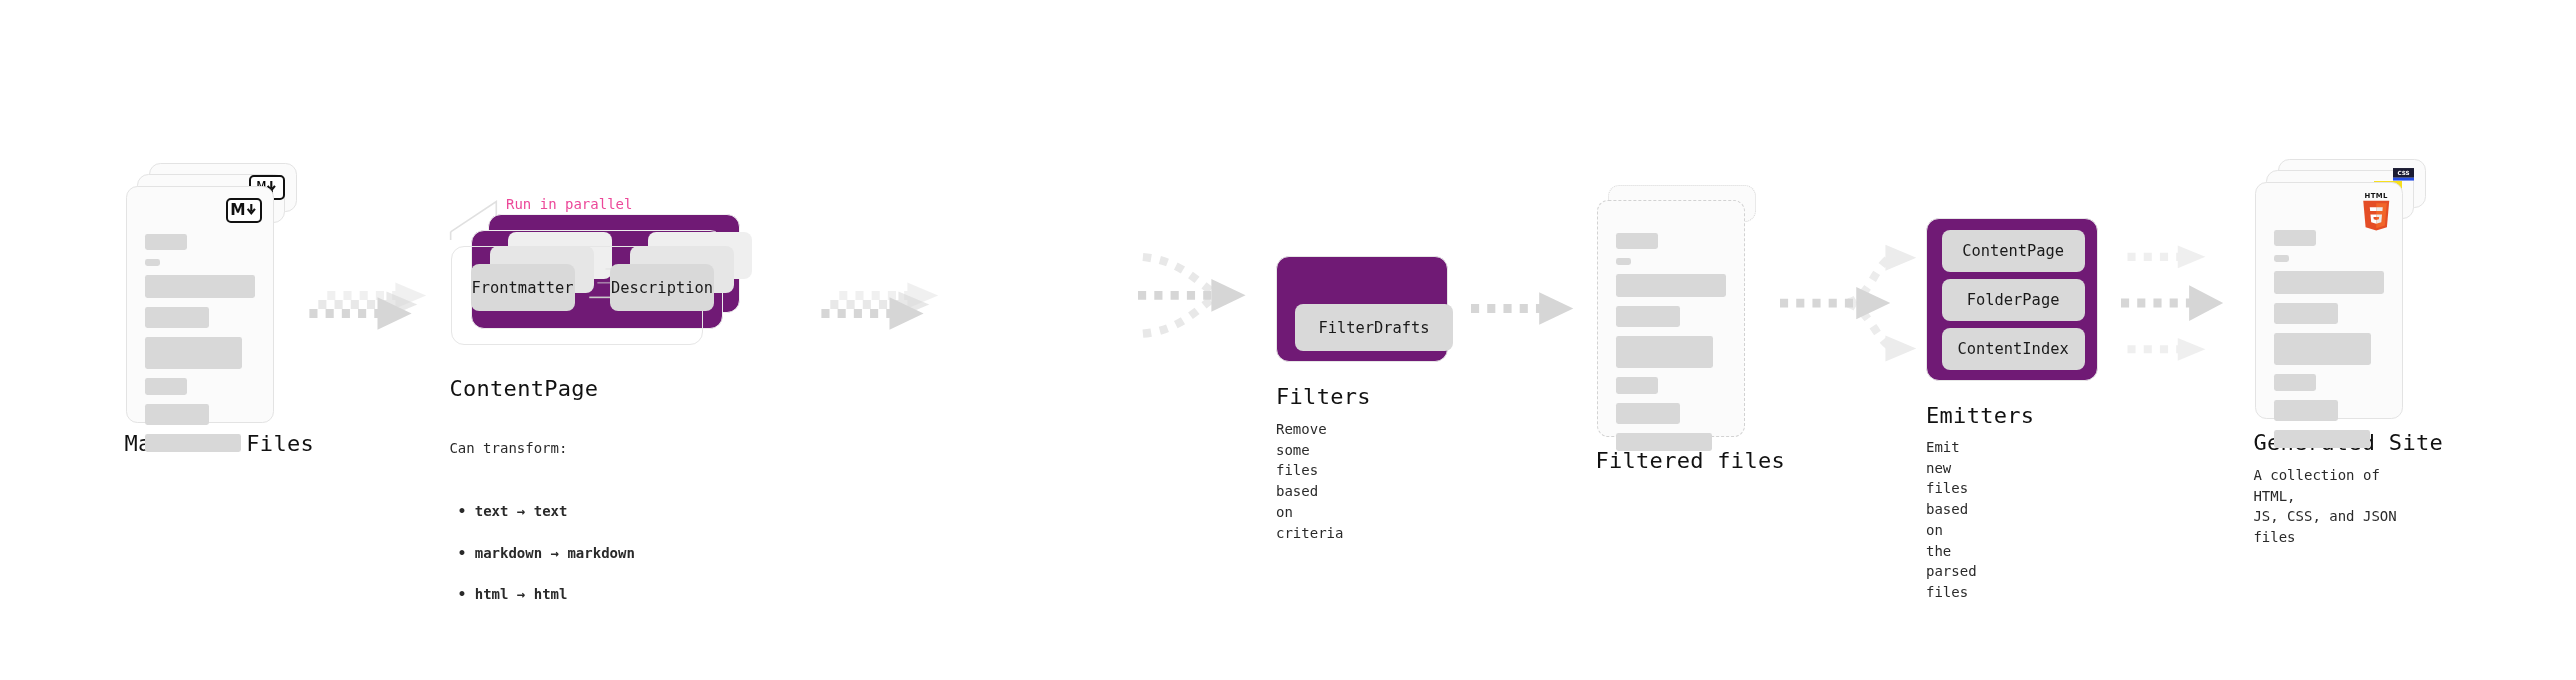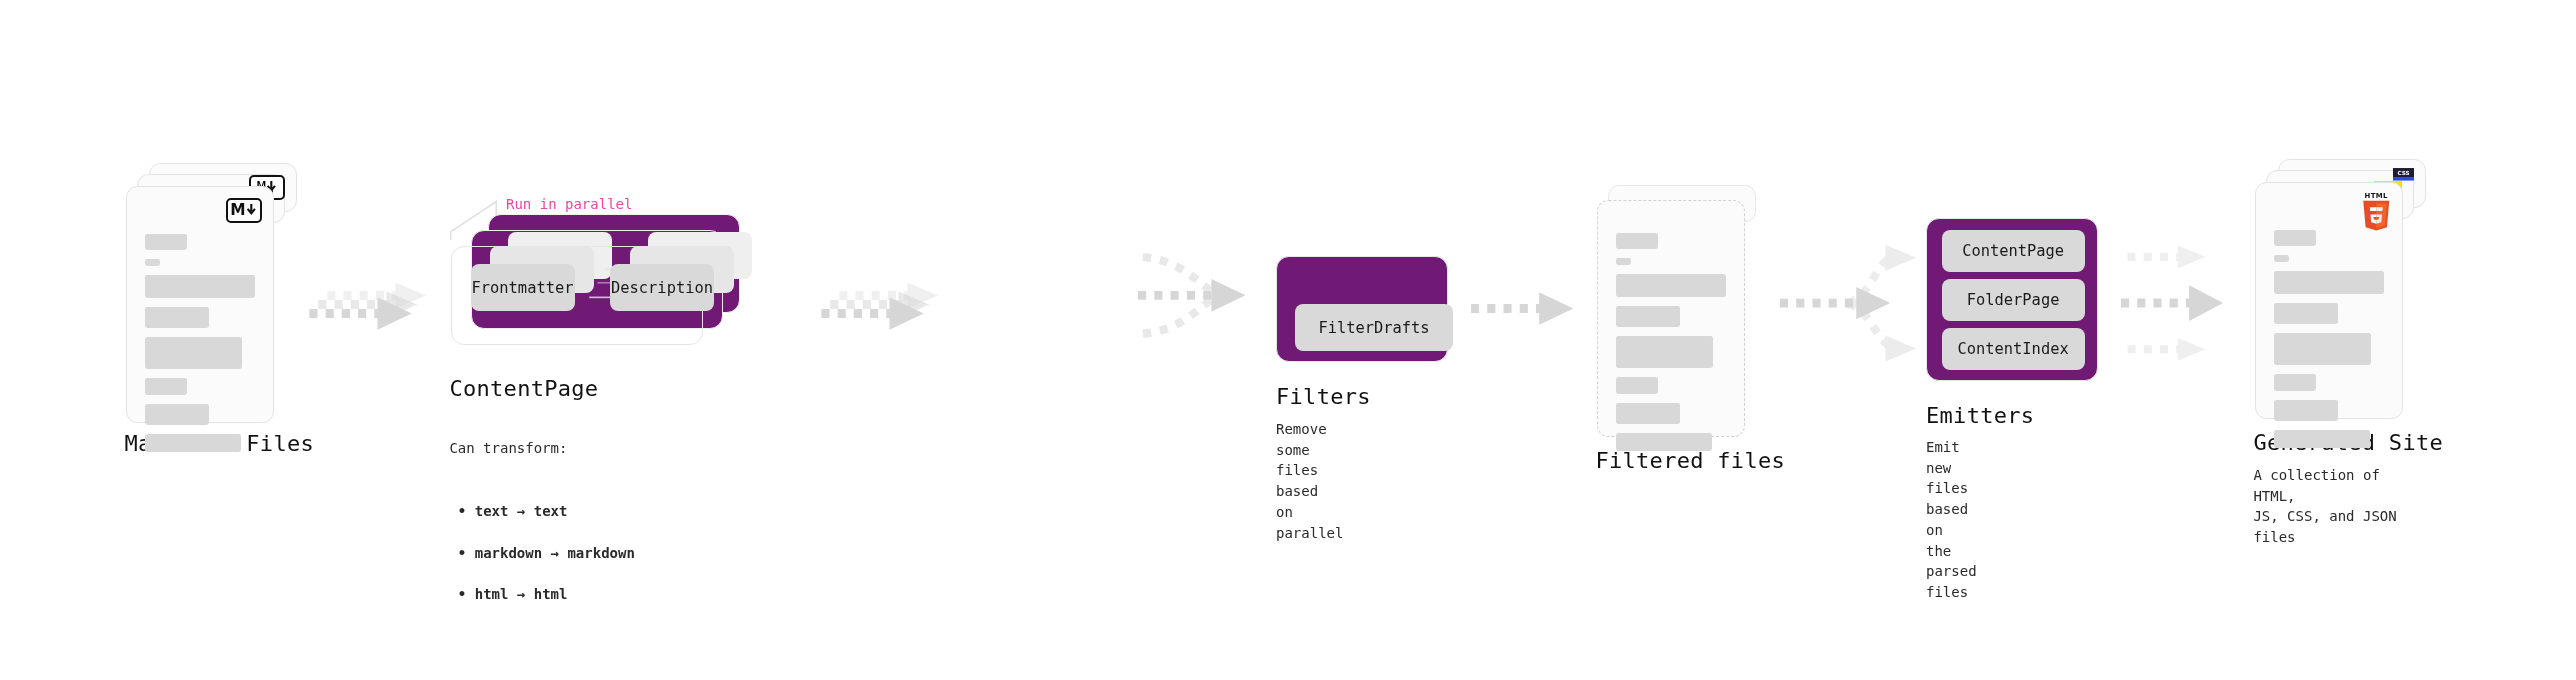--- a/index.html
+++ b/index.html
@@ -284,21 +284,21 @@
     <line x1="0" y1="63" x2="92" y2="63" stroke="#d6d6d6" stroke-width="11" stroke-dasharray="10 10"></line>
     <polygon points="90,43 132,63 90,83" fill="#d6d6d6"></polygon>
   </svg>
 
   <div class="stage" style="left:1276px; top:256px;">
     <div class="group-box" style="left:0; top:0; width:172px; height:106px;">
       <div class="pill" style="left:18px; top:31px; width:158px; height:47px;margin-top:16px;">FilterDrafts</div>
     </div>
     <div class="stage-title" style="position:absolute; left:0px; top:128px;">Filters</div>
     <div class="stage-caption" style="position:absolute; left:0px; top:163px;">Remove some files based
-on parallel</div>
+on criteria</div>
   </div>
 
   <svg class="conn" style="left:1471px; top:284px; width:138px; height:49px;" viewBox="0 0 170 60" width="138" height="49">
     <line x1="0" y1="30" x2="86" y2="30" stroke="#d6d6d6" stroke-width="11" stroke-dasharray="10 10"></line>
     <polygon points="84,10 126,30 84,50" fill="#d6d6d6"></polygon>
   </svg>
 
   <div class="stage" style="left:1597px; top:185px;">
     <div class="card-stack" style="width:175px; height:260px;">
       <div class="card dotted-top" style="left:11.4px; top:0px; width:148px; height:37px;"></div>

